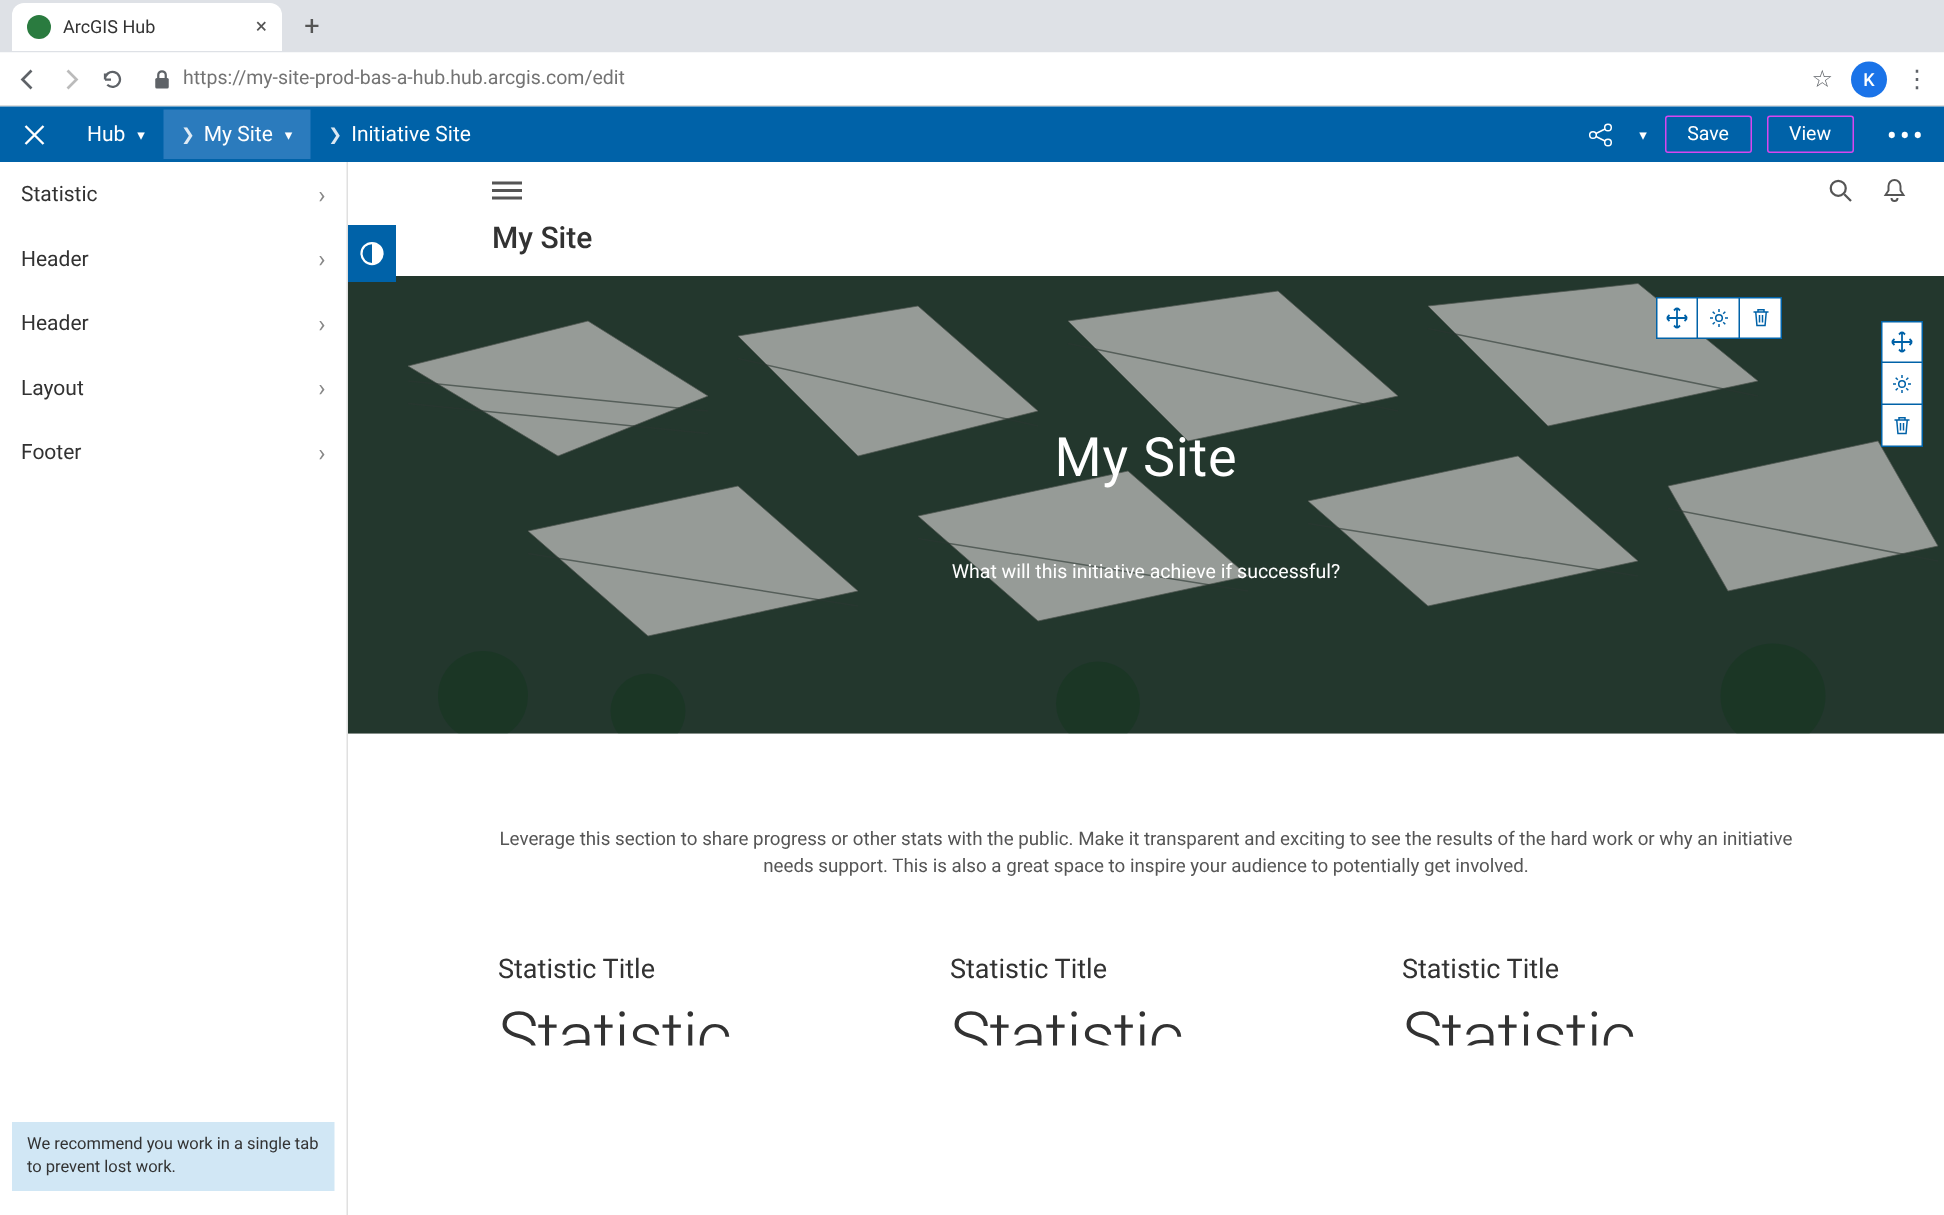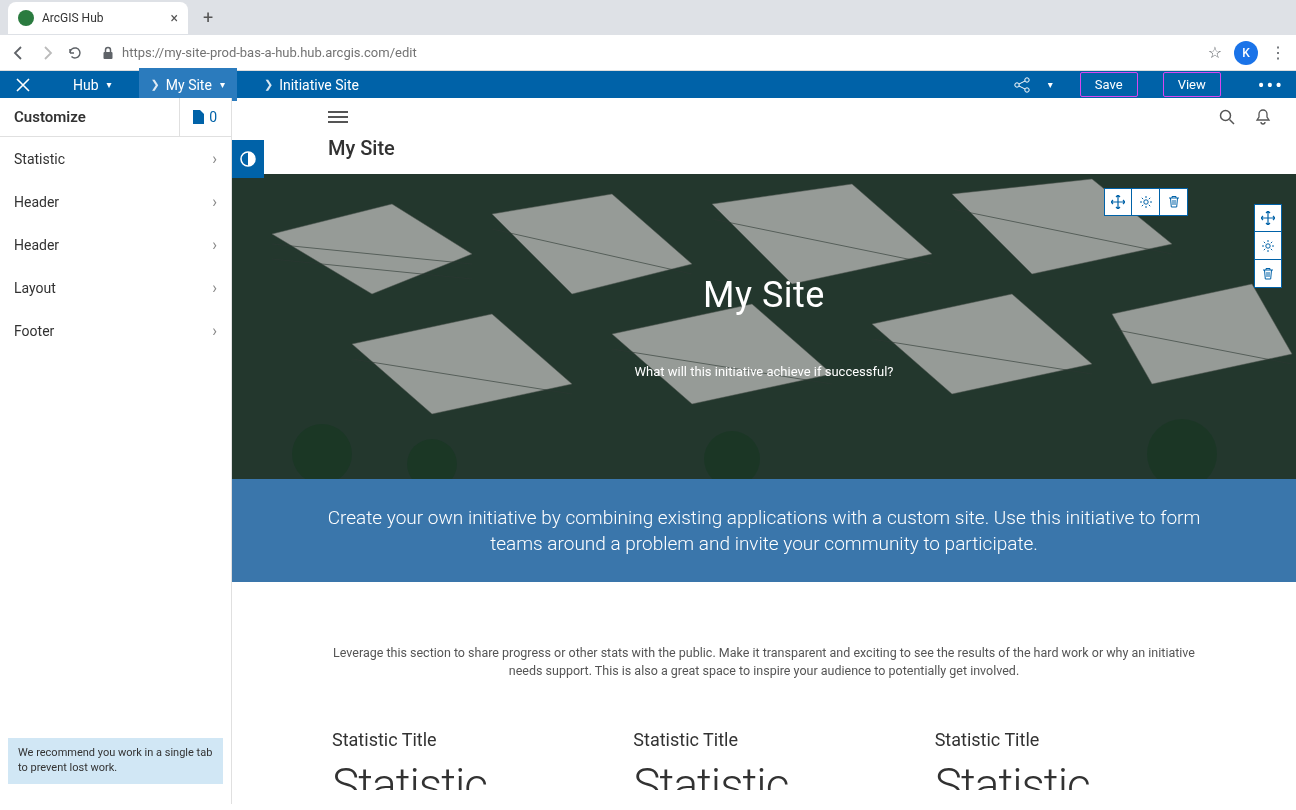--- a/index.html
+++ b/index.html
@@ -19,21 +19,21 @@
 .urlbox { flex: 1; display: flex; align-items: center; gap: 8px; font-size: 13px; color: #202124; padding: 0 8px; }
 .urlbox .lock { color: #5f6368; }
 .urlbox .domain { color: #737373; }
 .urlbox .path { color: #737373; }
 .rightchrome { display: flex; align-items: center; gap: 12px; margin-left: auto; }
 .star { color: #5f6368; font-size: 16px; }
 .avatar { width: 24px; height: 24px; border-radius: 50%; background: #1a73e8; color: #fff; display: flex; align-items: center; justify-content: center; font-size: 12px; font-weight: 500; }
 .dots3 { color: #5f6368; font-size: 16px; }
 
 
-.topbar { height: 27px; background: #0062a8; display: flex; align-items: center; color: #fff; font-size: 14px; gap: 15px; }
+.topbar { height: 37px; background: #0062a8; display: flex; align-items: center; color: #fff; font-size: 14px; }
 .topbar .xicon { width: 46px; height: 33px; display: flex; align-items: center; justify-content: center; }
 .topbar .seg { padding: 0 12px; height: 33px; display: flex; align-items: center; gap: 6px; }
 .topbar .seg.active { background: #2b7bbd; }
 .topbar .chev { font-size: 11px; opacity: 0.85; }
 .topbar .caret { font-size: 10px; margin-left: 2px; }
 .topbar .spacer { flex: 1; }
 .topbar .btn-outline { border: 1px solid #d946ef; padding: 4px 14px; border-radius: 2px; margin-right: 10px; font-size: 13px; }
 .topbar .social { width: 20px; height: 20px; margin-right: 8px; }
 
 
@@ -164,29 +164,20 @@
   <div class="btn-outline">Save</div>
   <div class="btn-outline">View</div>
   <div class="seg">
     <span style="font-size:20px;letter-spacing:2px;">•••</span>
   </div>
 </div>
 
 <div class="workspace">
 
   <div class="leftcol">
-    <div class="customize-hdr">
-      <span class="ctitle">Customize</span>
-      <span class="pagecount">
-        <svg width="13" height="16" viewBox="0 0 13 16">
-            <path d="M1 1h7l4 4v10H1z" fill="#0062a8"></path>
-          </svg>
-        <span>0</span>
-      </span>
-    </div>
     <div class="panel-list">
       <div class="panel-item">
         <span>Statistic</span>
         <span class="chevr">›</span>
       </div>
       <div class="panel-item">
         <span>Header</span>
         <span class="chevr">›</span>
       </div>
       <div class="panel-item">
@@ -306,21 +297,20 @@
             </svg>
         </div>
         <div class="tool">
           <svg width="14" height="14" viewBox="0 0 14 14">
               <path d="M2 3h10M5 3V1.5h4V3M3.5 3l.8 9h5.4l.8-9M6 5v5M8 5v5" stroke="#0062a8" fill="none"></path>
             </svg>
         </div>
       </div>
     </div>
 
-    <div class="bluebar">Create your own initiative by combining existing applications with a custom site. Use this initiative to form teams around a problem and invite your community to participate.</div>
 
     <div class="progress">
       <p>Leverage this section to share progress or other stats with the public. Make it transparent and exciting to see the results of the hard work or why an initiative needs support. This is also a great space to inspire your audience to potentially get involved.</p>
     </div>
 
     <div class="stats">
       <div class="stat">
         <div class="stat-title">Statistic Title</div>
         <div class="stat-big">Statistic</div>
       </div>

